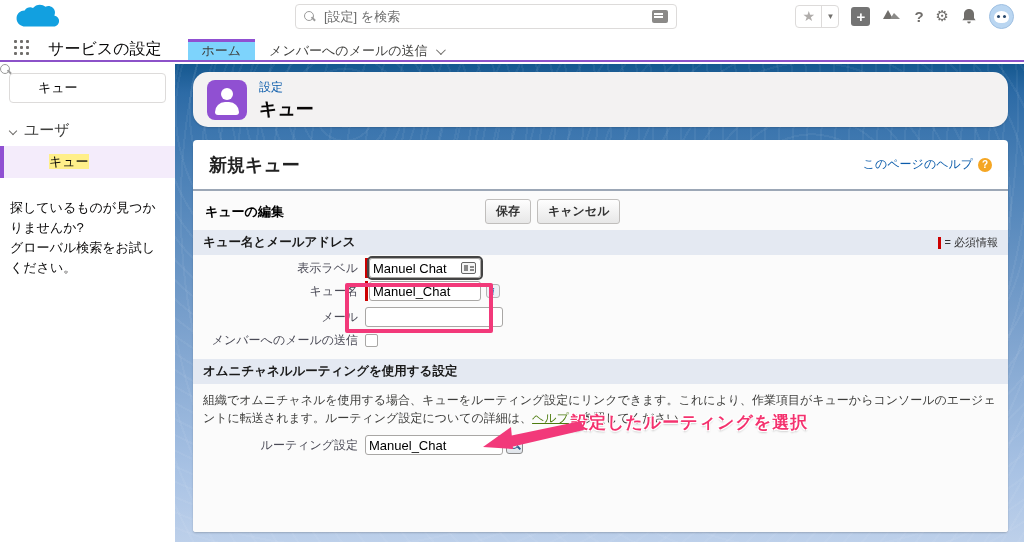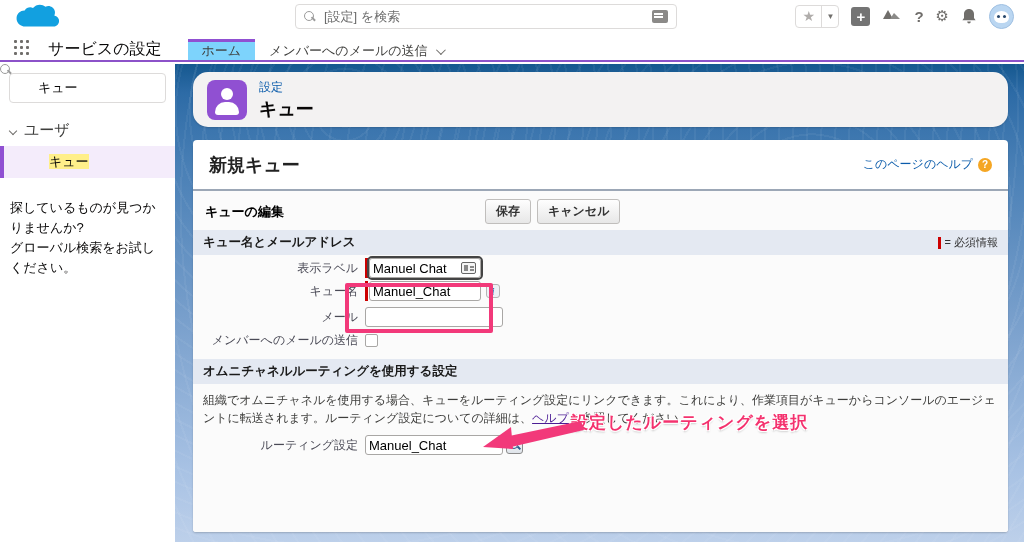--- a/index.html
+++ b/index.html
@@ -84,21 +84,21 @@
   input.txt.focused { outline:2px solid #444; outline-offset:0; }
   .w115 { width:112px; } .w140 { width:138px; }
   .locale-ic { width:15px; height:12px; border:1px solid #666; border-radius:2px; margin-left:-20px; background:#f5f5f5; position:relative; z-index:2; }
   .locale-ic::before { content:""; position:absolute; left:2px; top:2px; width:4px; height:6px; background:#888; }
   .locale-ic::after { content:""; position:absolute; left:8px; top:3px; width:4px; height:1.5px; background:#888; box-shadow:0 3px 0 #888; }
   .info-ic { width:14px; height:14px; margin-left:5px; border:1px solid #b5b5b5; border-radius:3px; background:#eef1f6; color:#2b6cb0; font-size:10px; font-family:"Liberation Serif",serif; font-style:italic; font-weight:bold; display:flex; align-items:center; justify-content:center; cursor:pointer; }
   .checkbox { width:13px; height:13px; border:1px solid #a9a7a5; border-radius:2px; background:#fff; cursor:pointer; }
   .lookup-ic { width:17px; height:17px; margin-left:3px; border:1px solid #8b8b8b; border-radius:3px; background:linear-gradient(#fdfdfd,#dfe4ea); position:relative; cursor:pointer; }
   .lookup-ic::before { content:""; position:absolute; left:3px; top:3px; width:6px; height:6px; border:1.5px solid #2a5b8c; border-radius:50%; }
   .lookup-ic::after { content:""; position:absolute; left:9.5px; top:9.5px; width:4px; height:1.8px; background:#2a5b8c; transform:rotate(45deg); }
-  .hl-link { color:#4c1d95; text-decoration:underline; cursor:pointer; }
+  .hl-link { color:#4d7c0f; text-decoration:underline; cursor:pointer; }
 
   .pink-box { position:absolute; left:152px; top:92px; width:148px; height:50px; border:4px solid #f2397a; border-radius:2px; pointer-events:none; z-index:5; }
   .annot-text { position:absolute; left:378px; top:220px; font-size:17px; font-weight:bold; color:#f4326e; letter-spacing:1px; z-index:6; white-space:nowrap;
     text-shadow:-1px -1px 0 #fff,1px -1px 0 #fff,-1px 1px 0 #fff,1px 1px 0 #fff,0 2px 2px rgba(0,0,0,.2); }
   .annot-arrow { position:absolute; left:288px; top:228px; z-index:6; } 
 </style>
 </head>
 <body>
 
 <div class="app">

